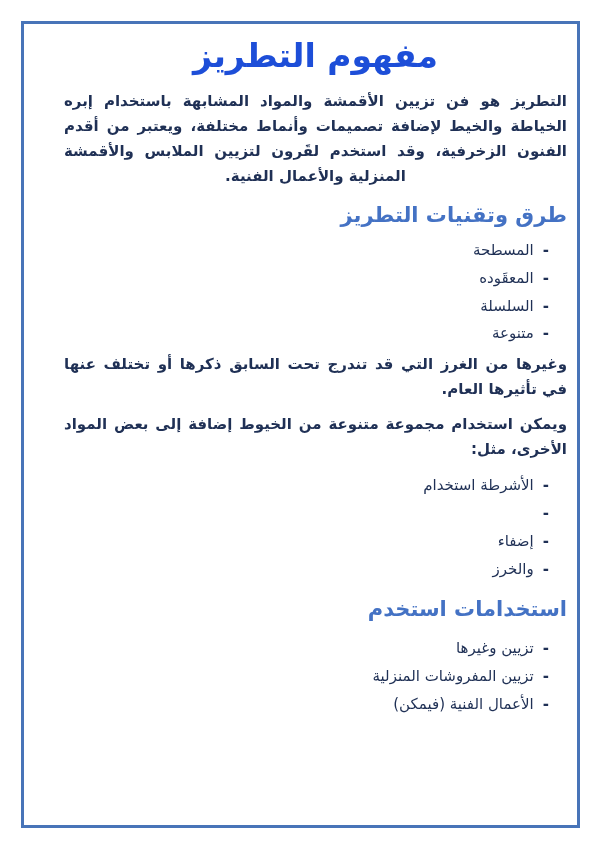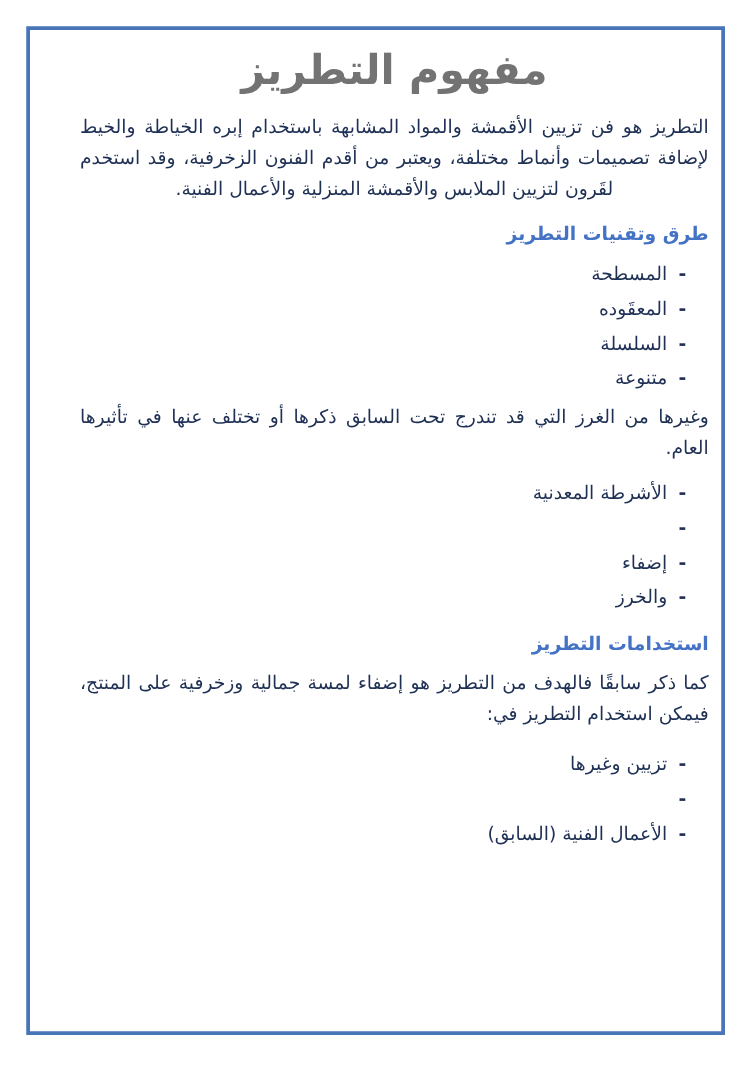--- a/index.html
+++ b/index.html
@@ -22,40 +22,41 @@
     top: 21px;
     width: 559px;
     height: 807px;
     border: 3px solid #4874B8;
     box-sizing: border-box;
     padding: 10px 10px 10px 40px;
     overflow: hidden;
   }
   .doc-title {
     text-align: center;
-    color: #737373;
+    color: #1d4ed8;
     font-size: 33px;
     font-weight: bold;
     margin: 2px 0 14px 0;
     letter-spacing: 0.5px;
   }
   .para {
     color: #1F3055;
     font-size: 15px;
     line-height: 1.67;
     text-align: justify;
     text-align-last: right;
     margin: 0 0 10px 0;
+    font-weight: bold;
   }
   .para.center-last {
     text-align-last: center;
   }
   .section-heading {
     color: #4472C4;
-    font-size: 15px;
+    font-size: 21px;
     font-weight: bold;
     text-align: right;
     margin: 14px 0 10px 0;
   }
   .bullet-list {
     list-style: none;
     margin: 0 0 4px 0;
     padding: 0 18px 0 0;
   }
   .bullet-list li {
@@ -102,52 +103,53 @@
         <span>السلسلة</span>
       </li>
       <li>
         <span class="dash">-</span>
         <span>متنوعة</span>
       </li>
     </ul>
 
     <p class="para">وغيرها من الغرز التي قد تندرج تحت السابق ذكرها أو تختلف عنها في تأثيرها العام.</p>
 
+    <p class="para">ويمكن استخدام مجموعة متنوعة من الخيوط إضافة إلى بعض المواد الأخرى، مثل:</p>
 
     <ul class="bullet-list">
       <li>
         <span class="dash">-</span>
-        <span>الأشرطة المعدنية</span>
+        <span>الأشرطة استخدام</span>
       </li>
       <li>
         <span class="dash">-</span>
       </li>
       <li>
         <span class="dash">-</span>
         <span>إضفاء</span>
       </li>
       <li>
         <span class="dash">-</span>
         <span>والخرز</span>
       </li>
     </ul>
 
 
-    <h2 class="section-heading">استخدامات التطريز</h2>
+    <h2 class="section-heading">استخدامات استخدم</h2>
 
-    <p class="para">كما ذكر سابقًا فالهدف من التطريز هو إضفاء لمسة جمالية وزخرفية على المنتج، فيمكن استخدام التطريز في:</p>
 
     <ul class="bullet-list uses-list">
       <li>
         <span class="dash">-</span>
         <span>تزيين وغيرها</span>
       </li>
       <li>
         <span class="dash">-</span>
+        <span>تزيين المفروشات المنزلية</span>
       </li>
       <li>
         <span class="dash">-</span>
-        <span>الأعمال الفنية (السابق)</span>
+        <span>الأعمال الفنية (فيمكن)</span>
       </li>
     </ul>
 
   </div>
 </div>
 
 </body></html>

